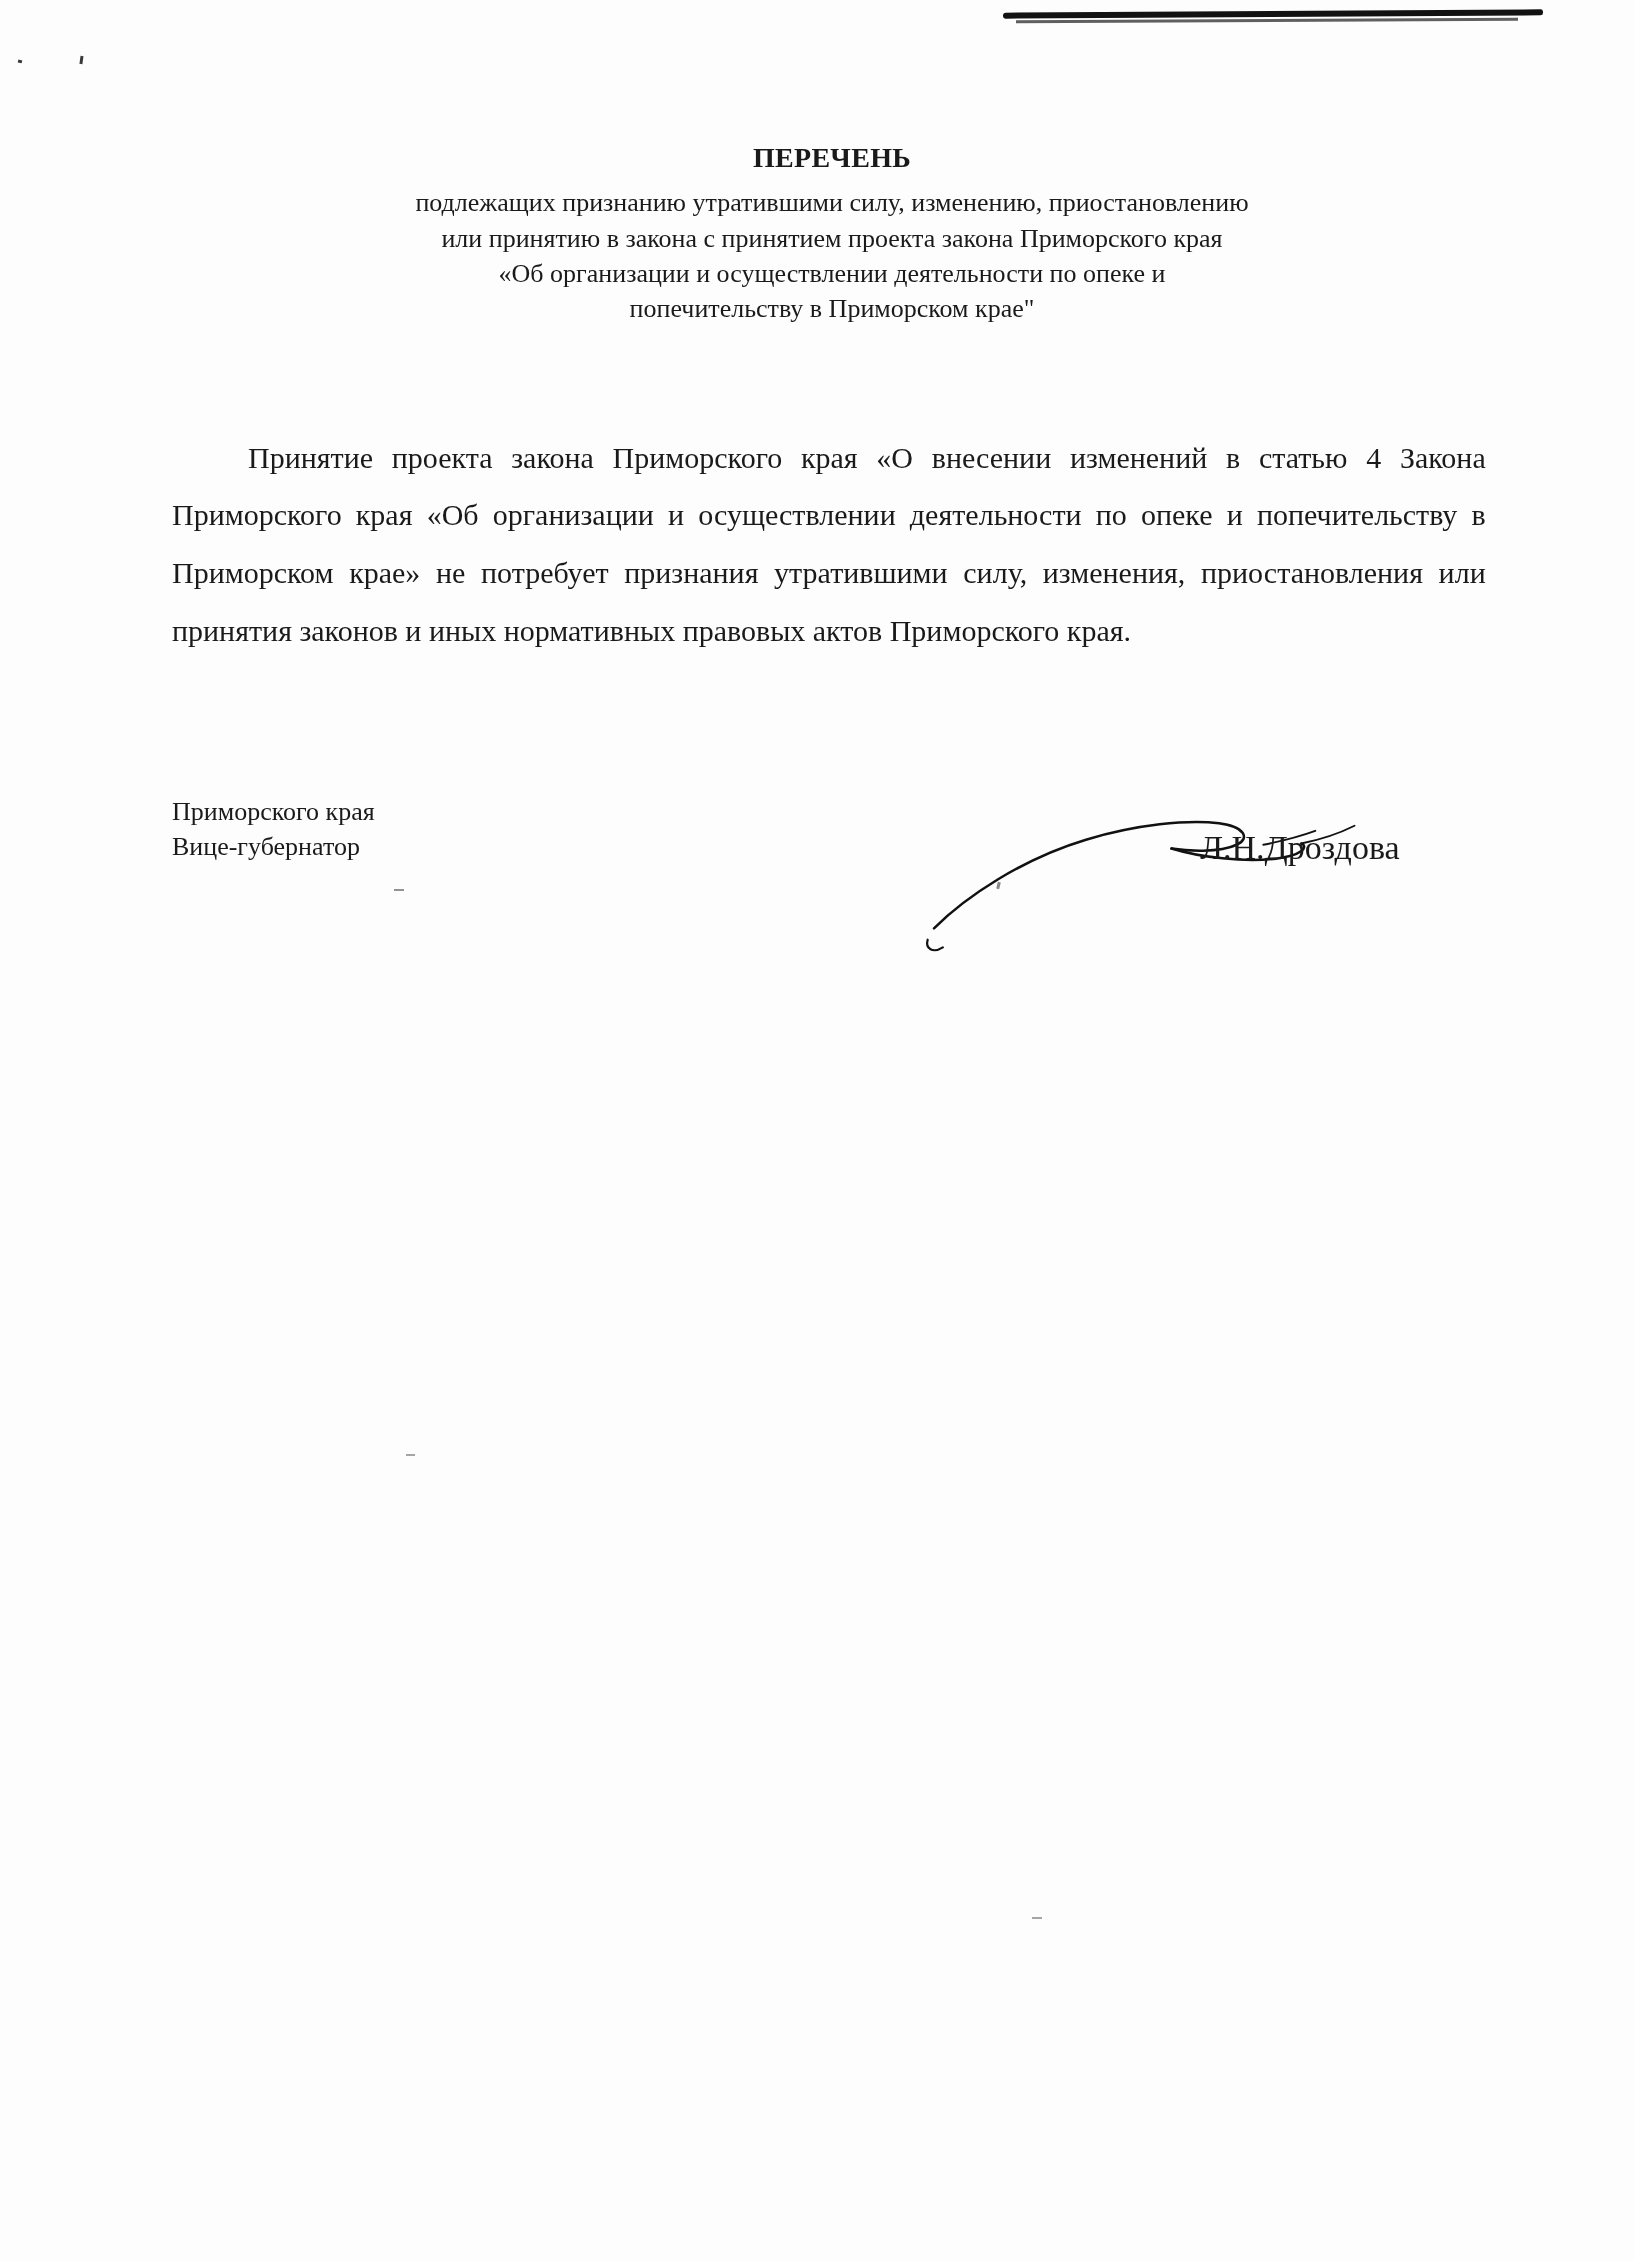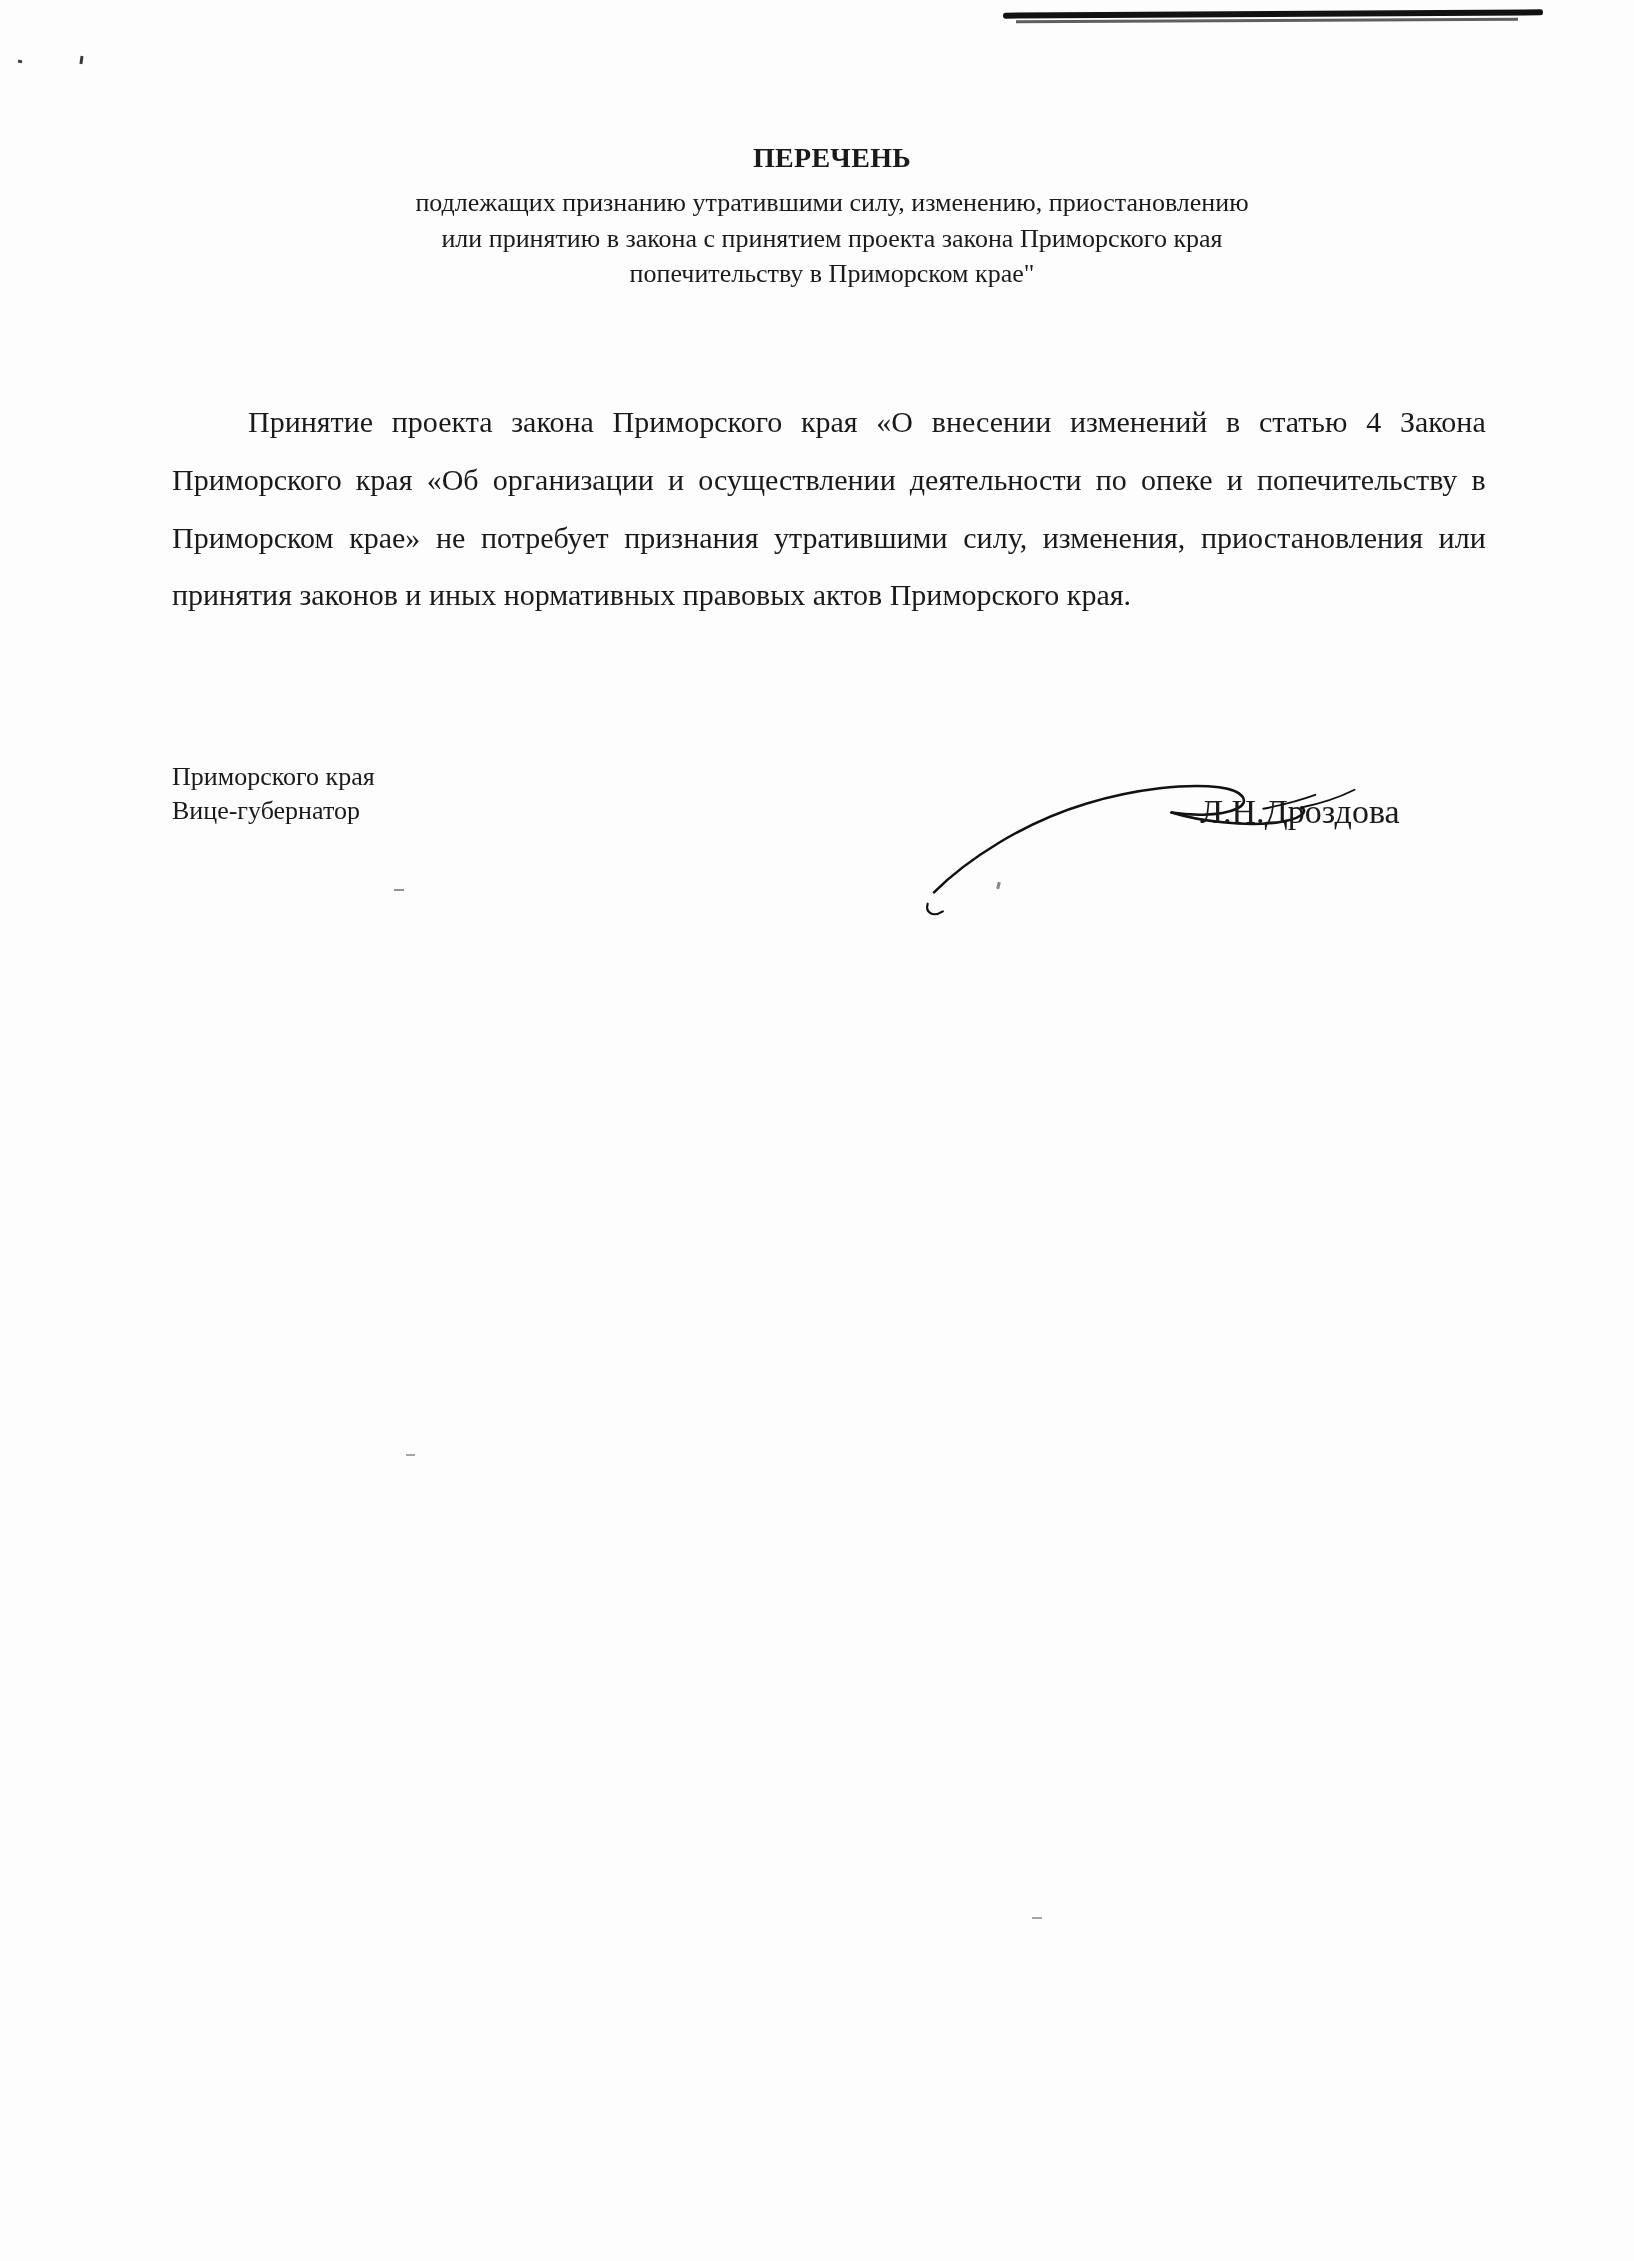--- a/index.html
+++ b/index.html
@@ -131,20 +131,21 @@
   <div class="speck speck-e"></div>
   <div class="speck speck-f"></div>
 
   <div class="content">
 
     <div class="doc-title">ПЕРЕЧЕНЬ</div>
 
     <div class="subtitle">
       <span class="ln">подлежащих признанию утратившими силу, изменению, приостановлению</span>
       <span class="ln">или принятию в закона с принятием проекта закона Приморского края</span>
+      <span class="ln">«Об организации и осуществлении деятельности по опеке и</span>
       <span class="ln">попечительству в Приморском крае"</span>
     </div>
 
     <div class="body-para">Принятие проекта закона Приморского края «О внесении изменений в статью 4 Закона Приморского края  «Об организации и осуществлении деятельности по опеке и попечительству в Приморском крае» не потребует признания утратившими силу, изменения, приостановления или принятия законов и иных нормативных правовых актов Приморского края.</div>
 
     <div class="signature-block">
       <span class="sig-role">Приморского края</span>
       <span class="sig-role">Вице-губернатор</span>
 
       <svg class="signature-svg" viewBox="0 0 760 300" xmlns="http://www.w3.org/2000/svg">

